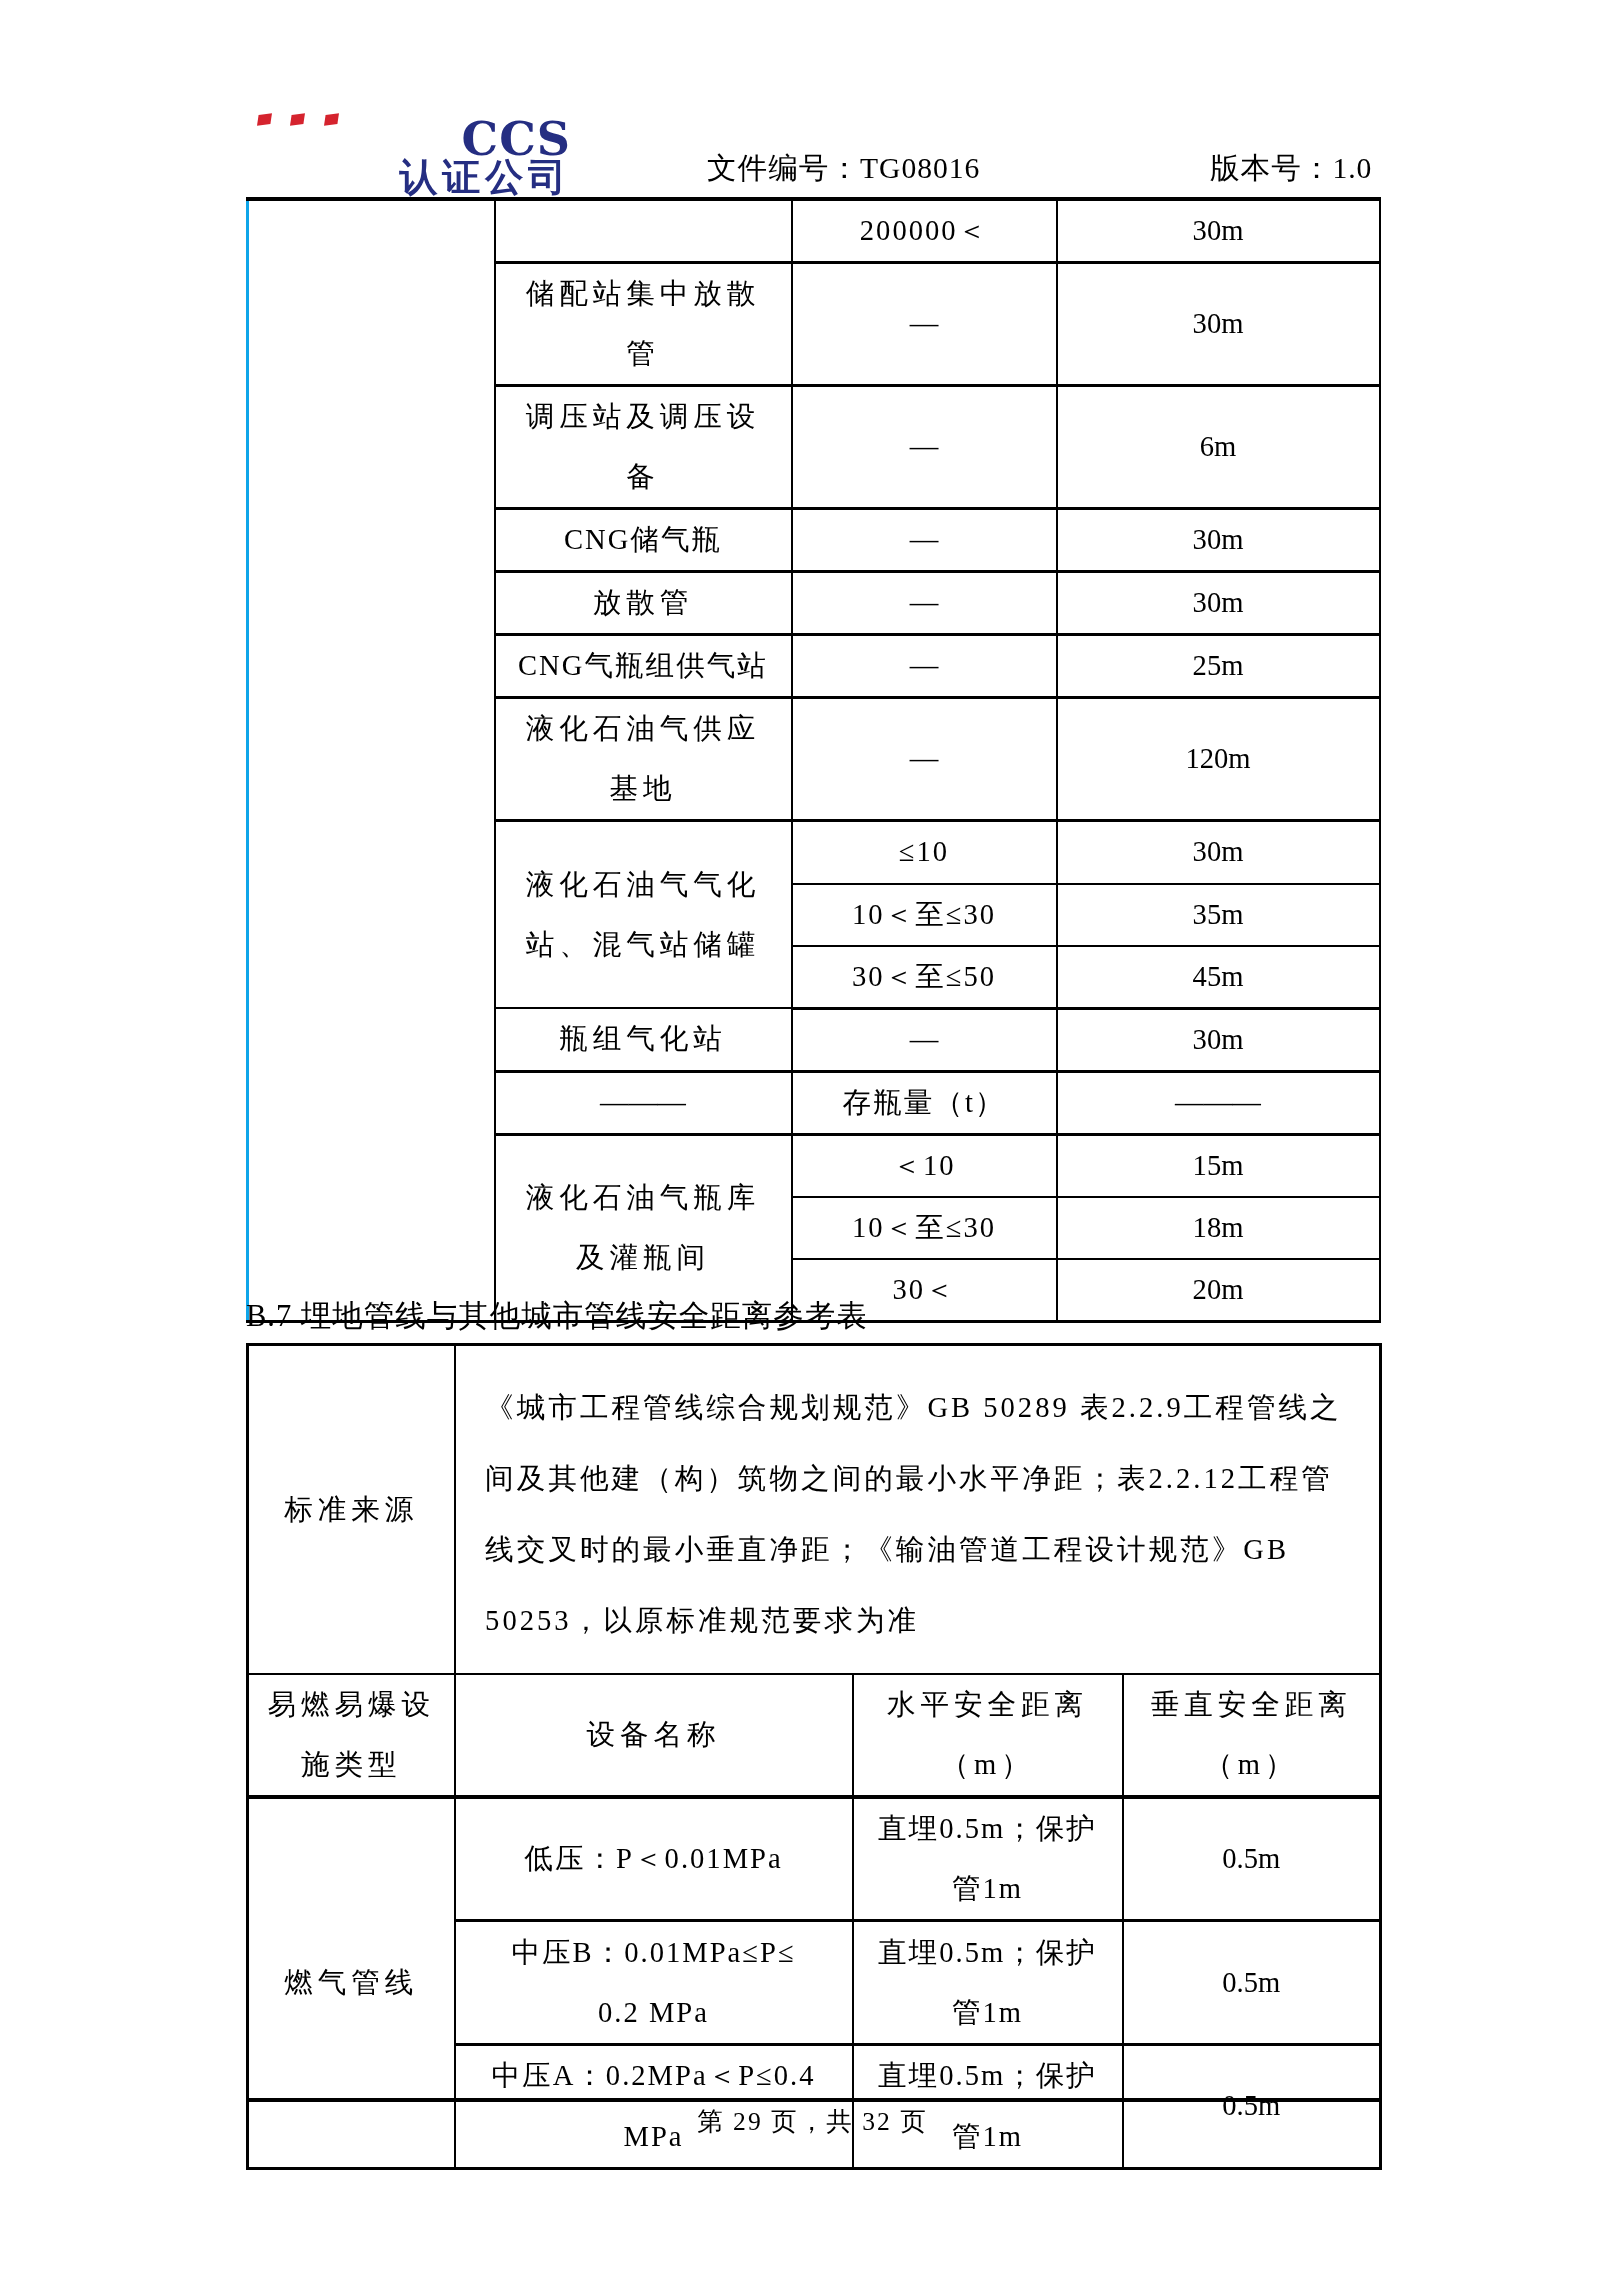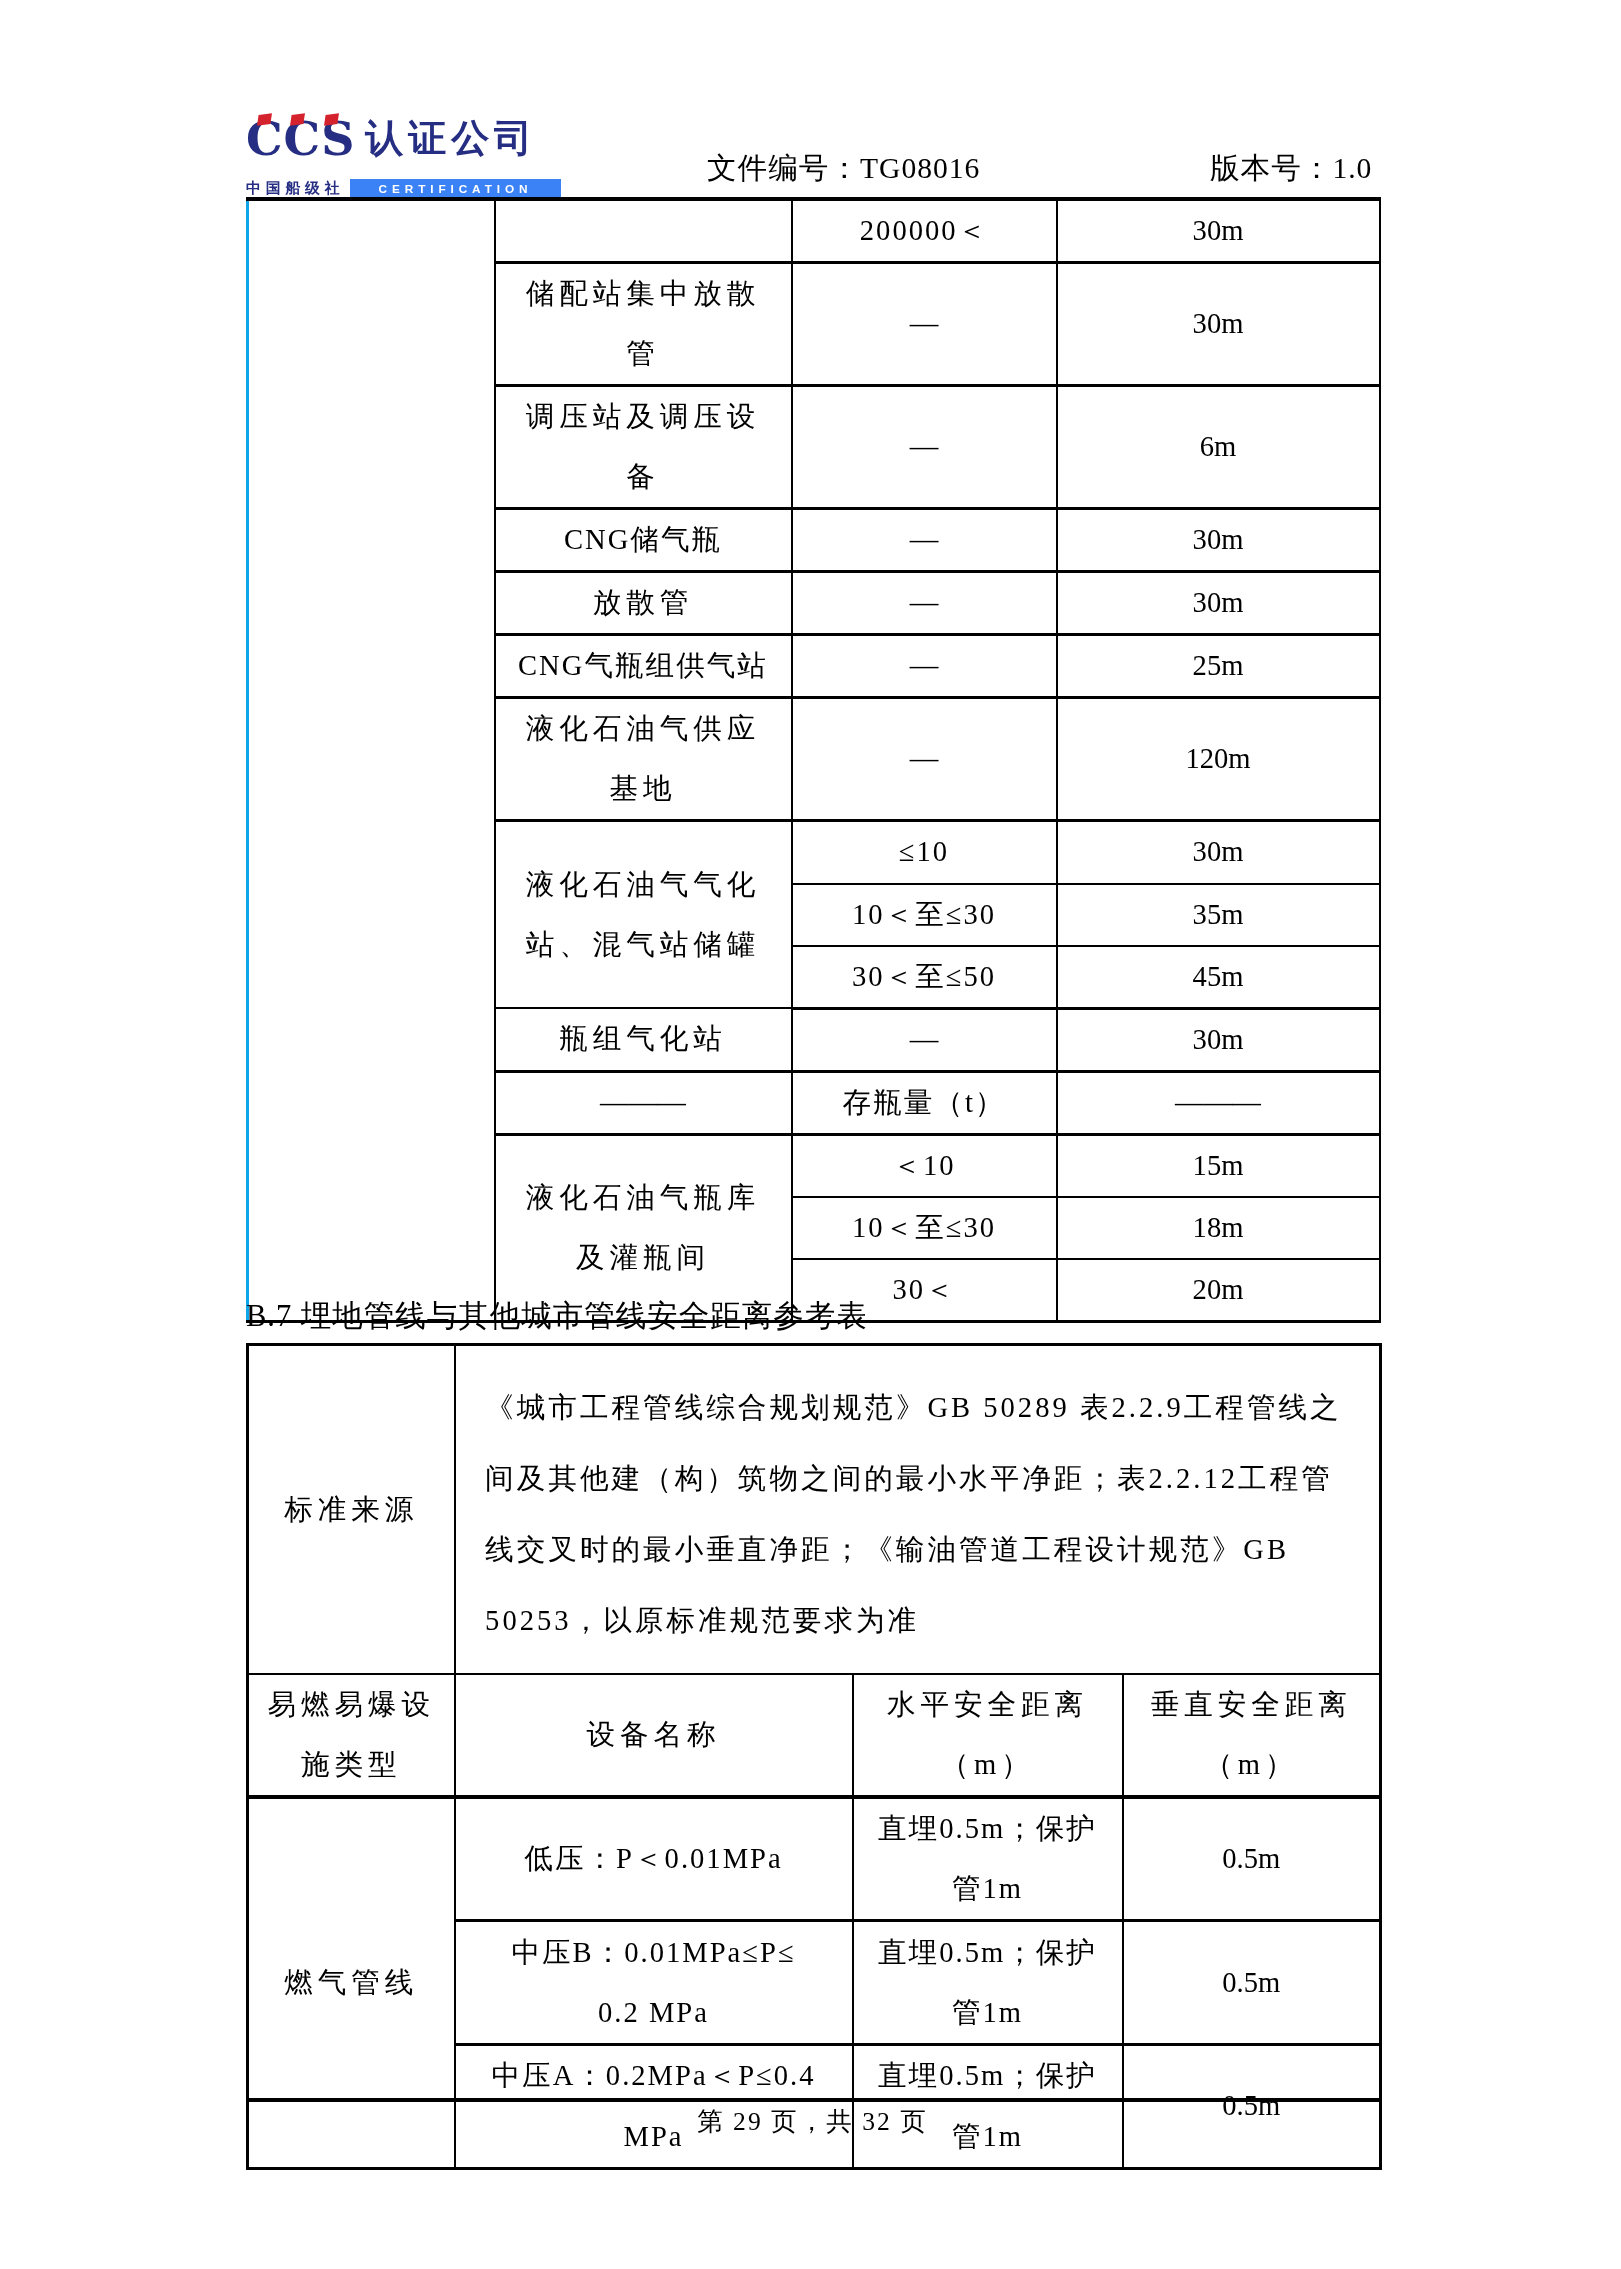--- a/index.html
+++ b/index.html
@@ -10,21 +10,21 @@
   }
   .page {
     position:relative;
     width:1621px; height:2270px;
     background:#ffffff;
     overflow:hidden;
   }
 
   
   .logo { position:absolute; left:246px; top:120px; width:325px; height:65px; }
-  .logo-top { position:relative; display:flex; align-items:flex-start; }
+  .logo-top { position:relative; display:flex; align-items:flex-end;flex-direction:column; }
   .ccs {
     font-family:"DejaVu Serif","Liberation Serif",serif;
     font-weight:bold; font-size:46px; line-height:39px;
     color:#252e82; letter-spacing:1px;
   }
   .red-mark { position:absolute; width:12.8px; height:10.8px; background:#d5232e;
     transform:skewX(-16deg) rotate(-8deg); top:-5.9px; }
   .red-mark.m1 { left:11.8px; } .red-mark.m2 { left:45px; } .red-mark.m3 { left:79px; }
   .brand {
     font-size:38px; line-height:37px; color:#252e82; font-weight:bold;

